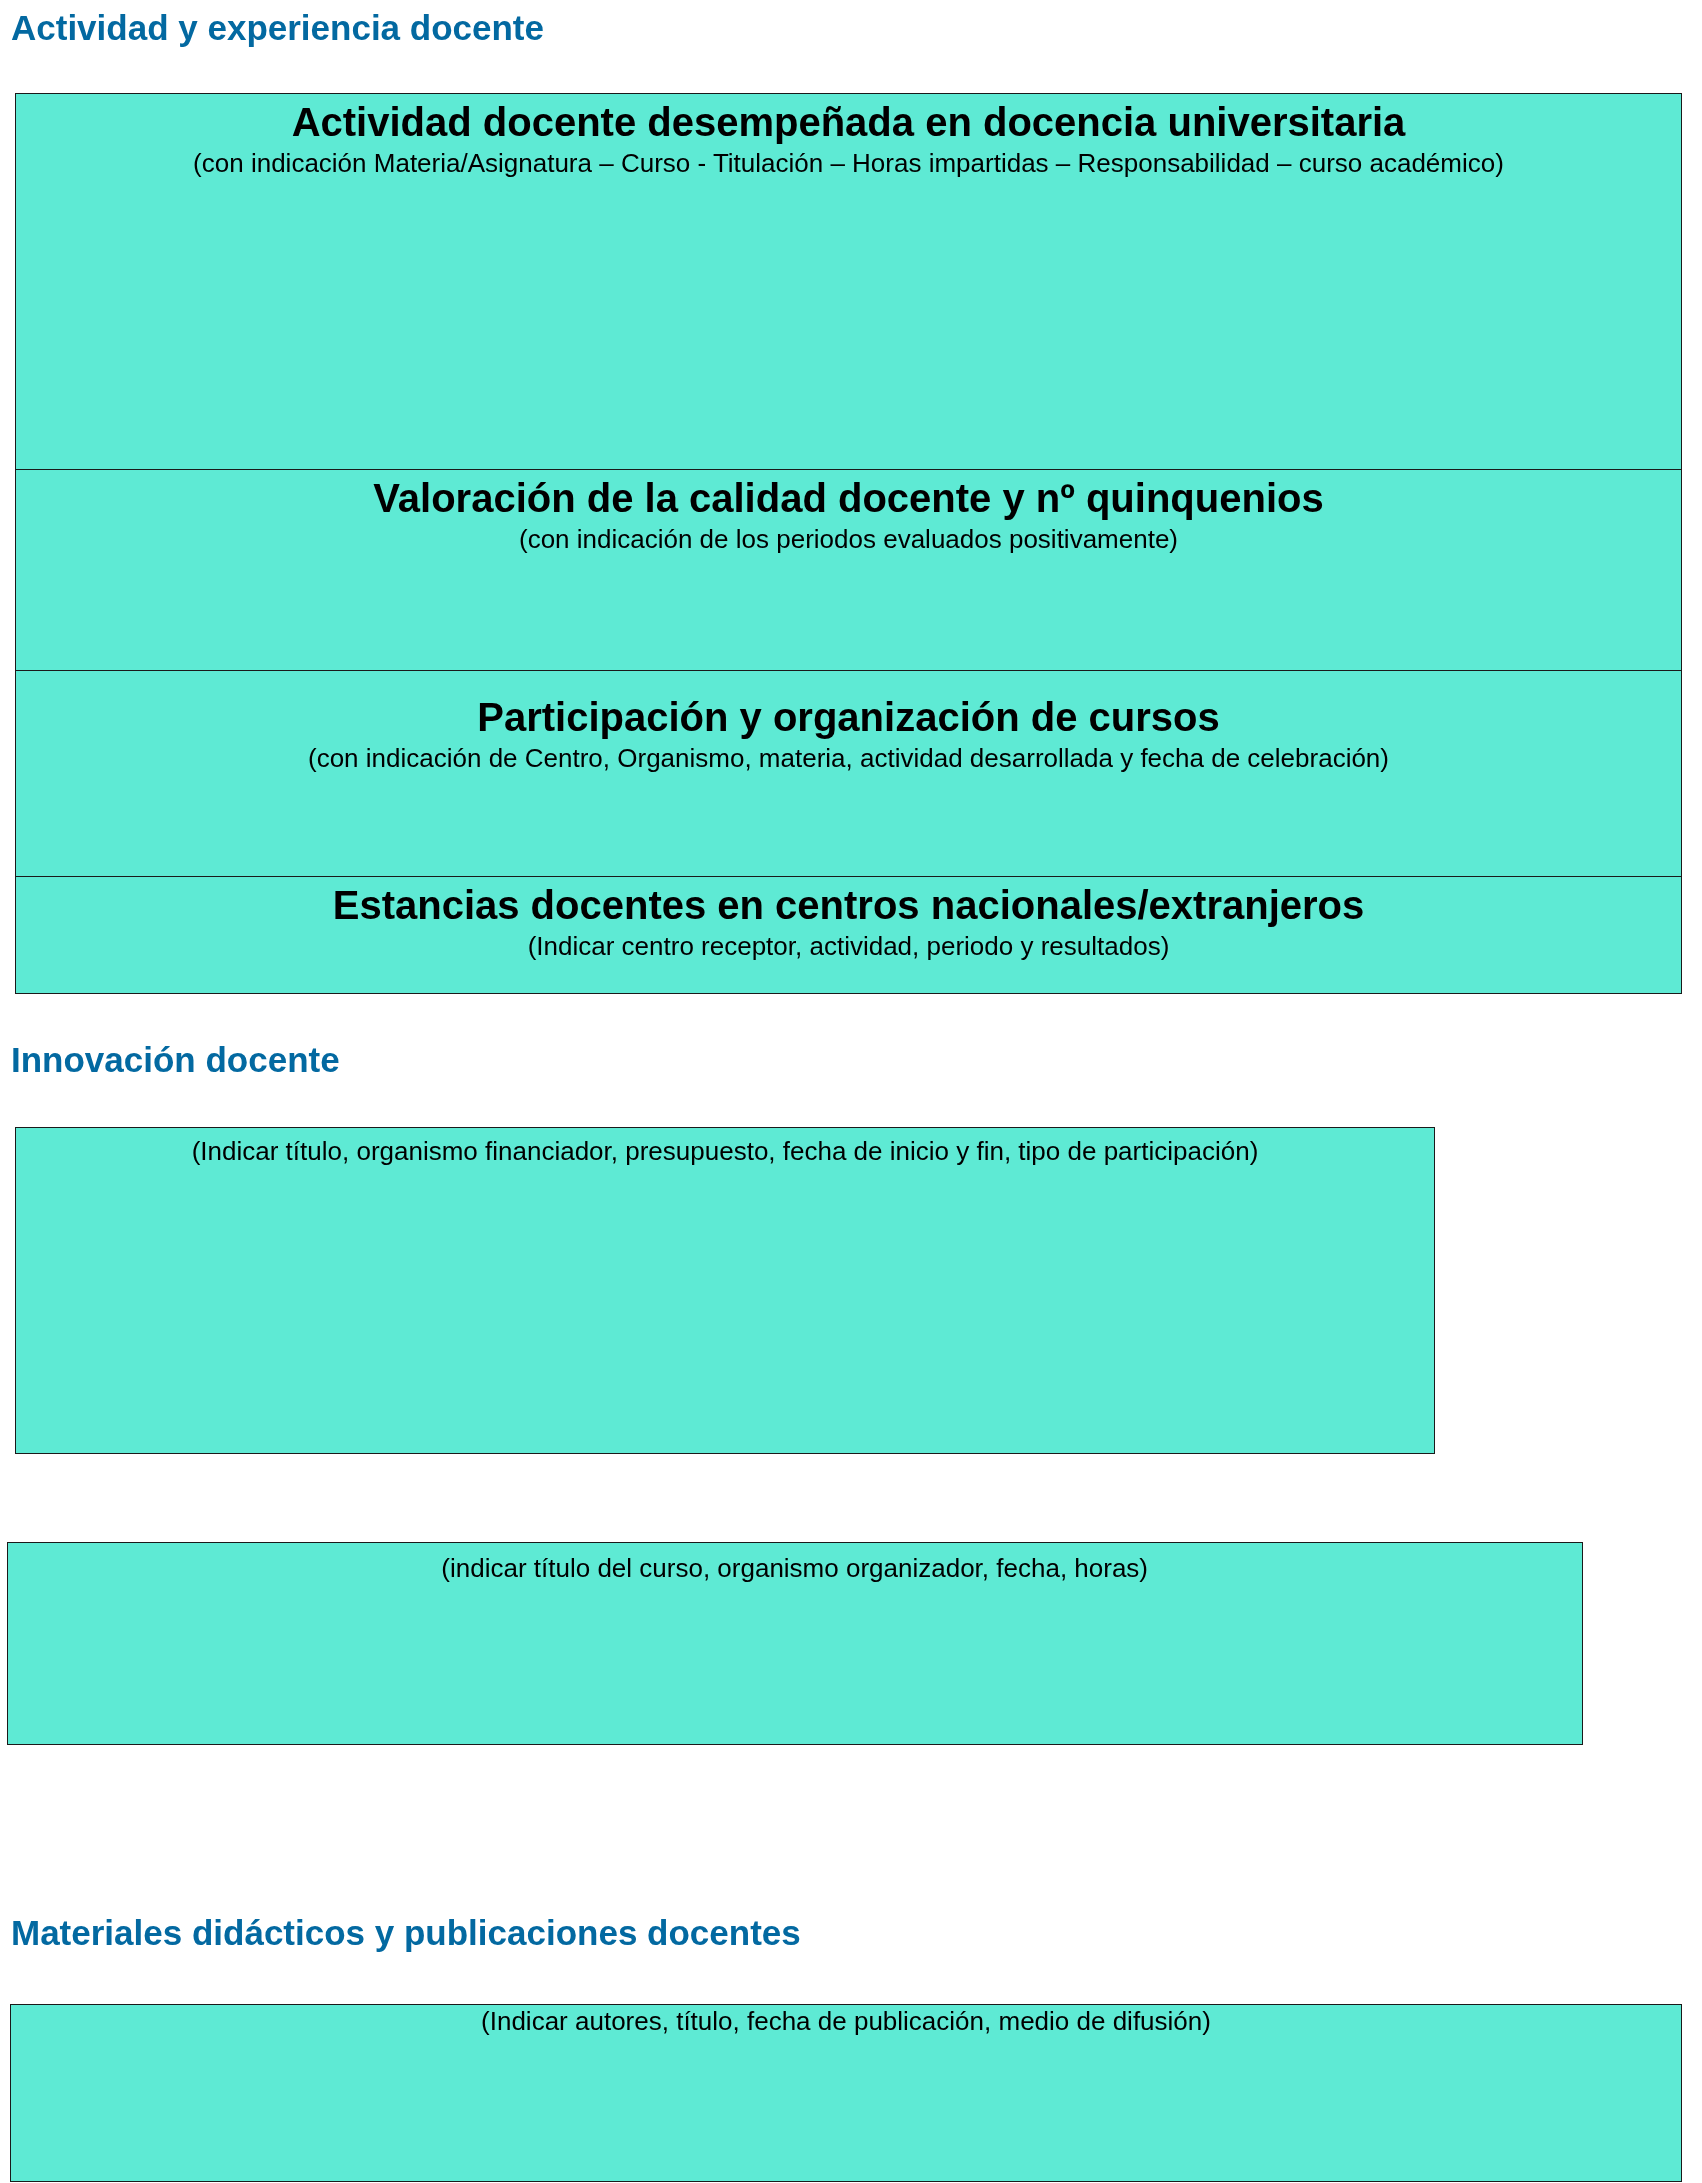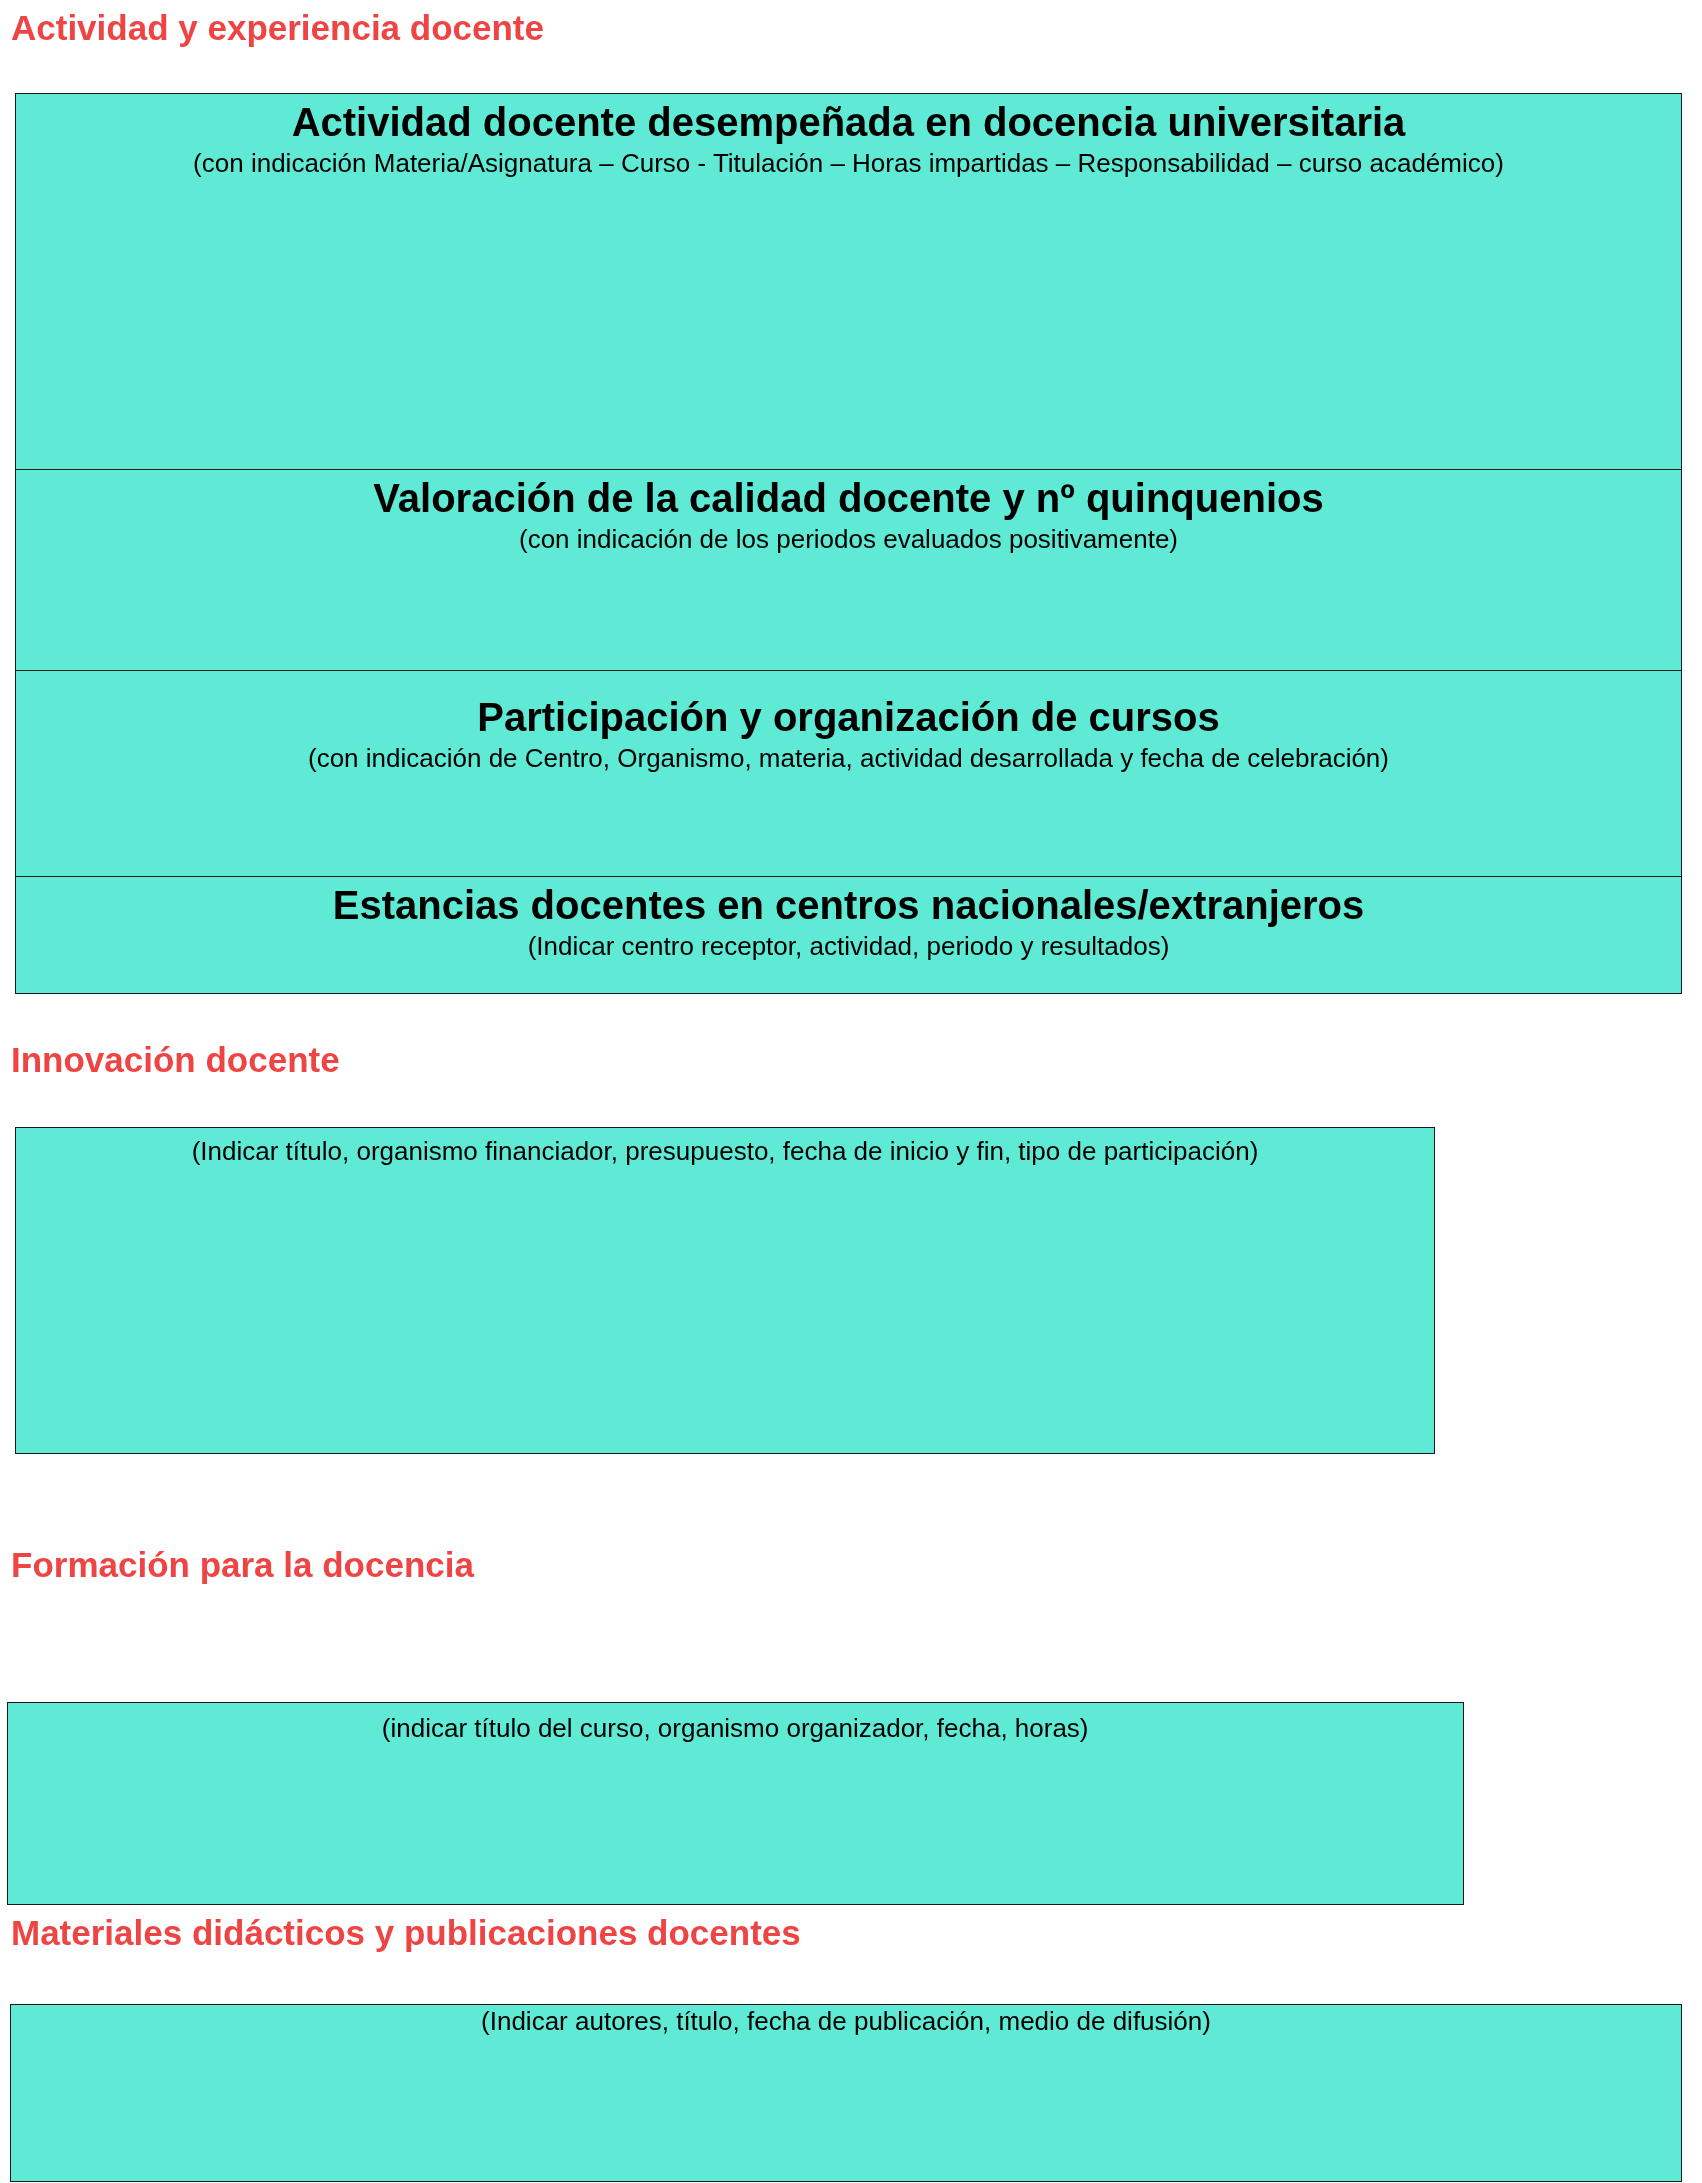--- a/index.html
+++ b/index.html
@@ -3,21 +3,21 @@
 <meta charset="utf-8">
 <style>
   html, body { margin: 0; padding: 0; background: #ffffff; }
   body {
     width: 1703px; height: 2183px; position: relative; overflow: hidden;
     font-family: "Liberation Sans", sans-serif; color: #000;
   }
   .section-heading {
     position: absolute; left: 11px; margin: 0;
     font-family: "Liberation Sans", sans-serif;
-    font-weight: bold; font-size: 35px; line-height: 1; color: #ef4444;
+    font-weight: bold; font-size: 35px; line-height: 1; color: #0369a1;
     white-space: nowrap;
   }
   .box {
     position: absolute; box-sizing: border-box;
     border: 1.7px solid #1a1a1a; background: #5eead4;
   }
   .row {
     position: absolute; left: 0; right: 0; box-sizing: border-box;
     text-align: center;
   }
@@ -62,21 +62,21 @@
 
 <h2 class="section-heading" style="top:1042px;">Innovación docente</h2>
 
 <div class="box" style="left:15px; top:1127px; width:1420px; height:327px;">
   <div class="box-hint" style="top:10px;">(Indicar título, organismo financiador, presupuesto, fecha de inicio y fin, tipo de participación)</div>
   <div class="entry-area" style="top:50px;"></div>
 </div>
 
 <h2 class="section-heading" style="top:1547px;">Formación para la docencia</h2>
 
-<div class="box" style="left:6.7px; top:1702px; width:1457px; height:203px;">
+<div class="box" style="left:6.7px; top:1542px; width:1576px; height:203px;">
   <div class="box-hint" style="top:11.8px;">(indicar título del curso, organismo organizador, fecha, horas)</div>
   <div class="entry-area" style="top:50px;"></div>
 </div>
 
 <h2 class="section-heading" style="top:1915px;">Materiales didácticos y publicaciones docentes</h2>
 
 <div class="box" style="left:10px; top:2004px; width:1672px; height:178px;">
   <div class="box-hint" style="top:3.4px;">(Indicar autores, título, fecha de publicación, medio de difusión)</div>
   <div class="entry-area" style="top:42px;"></div>
 </div>

